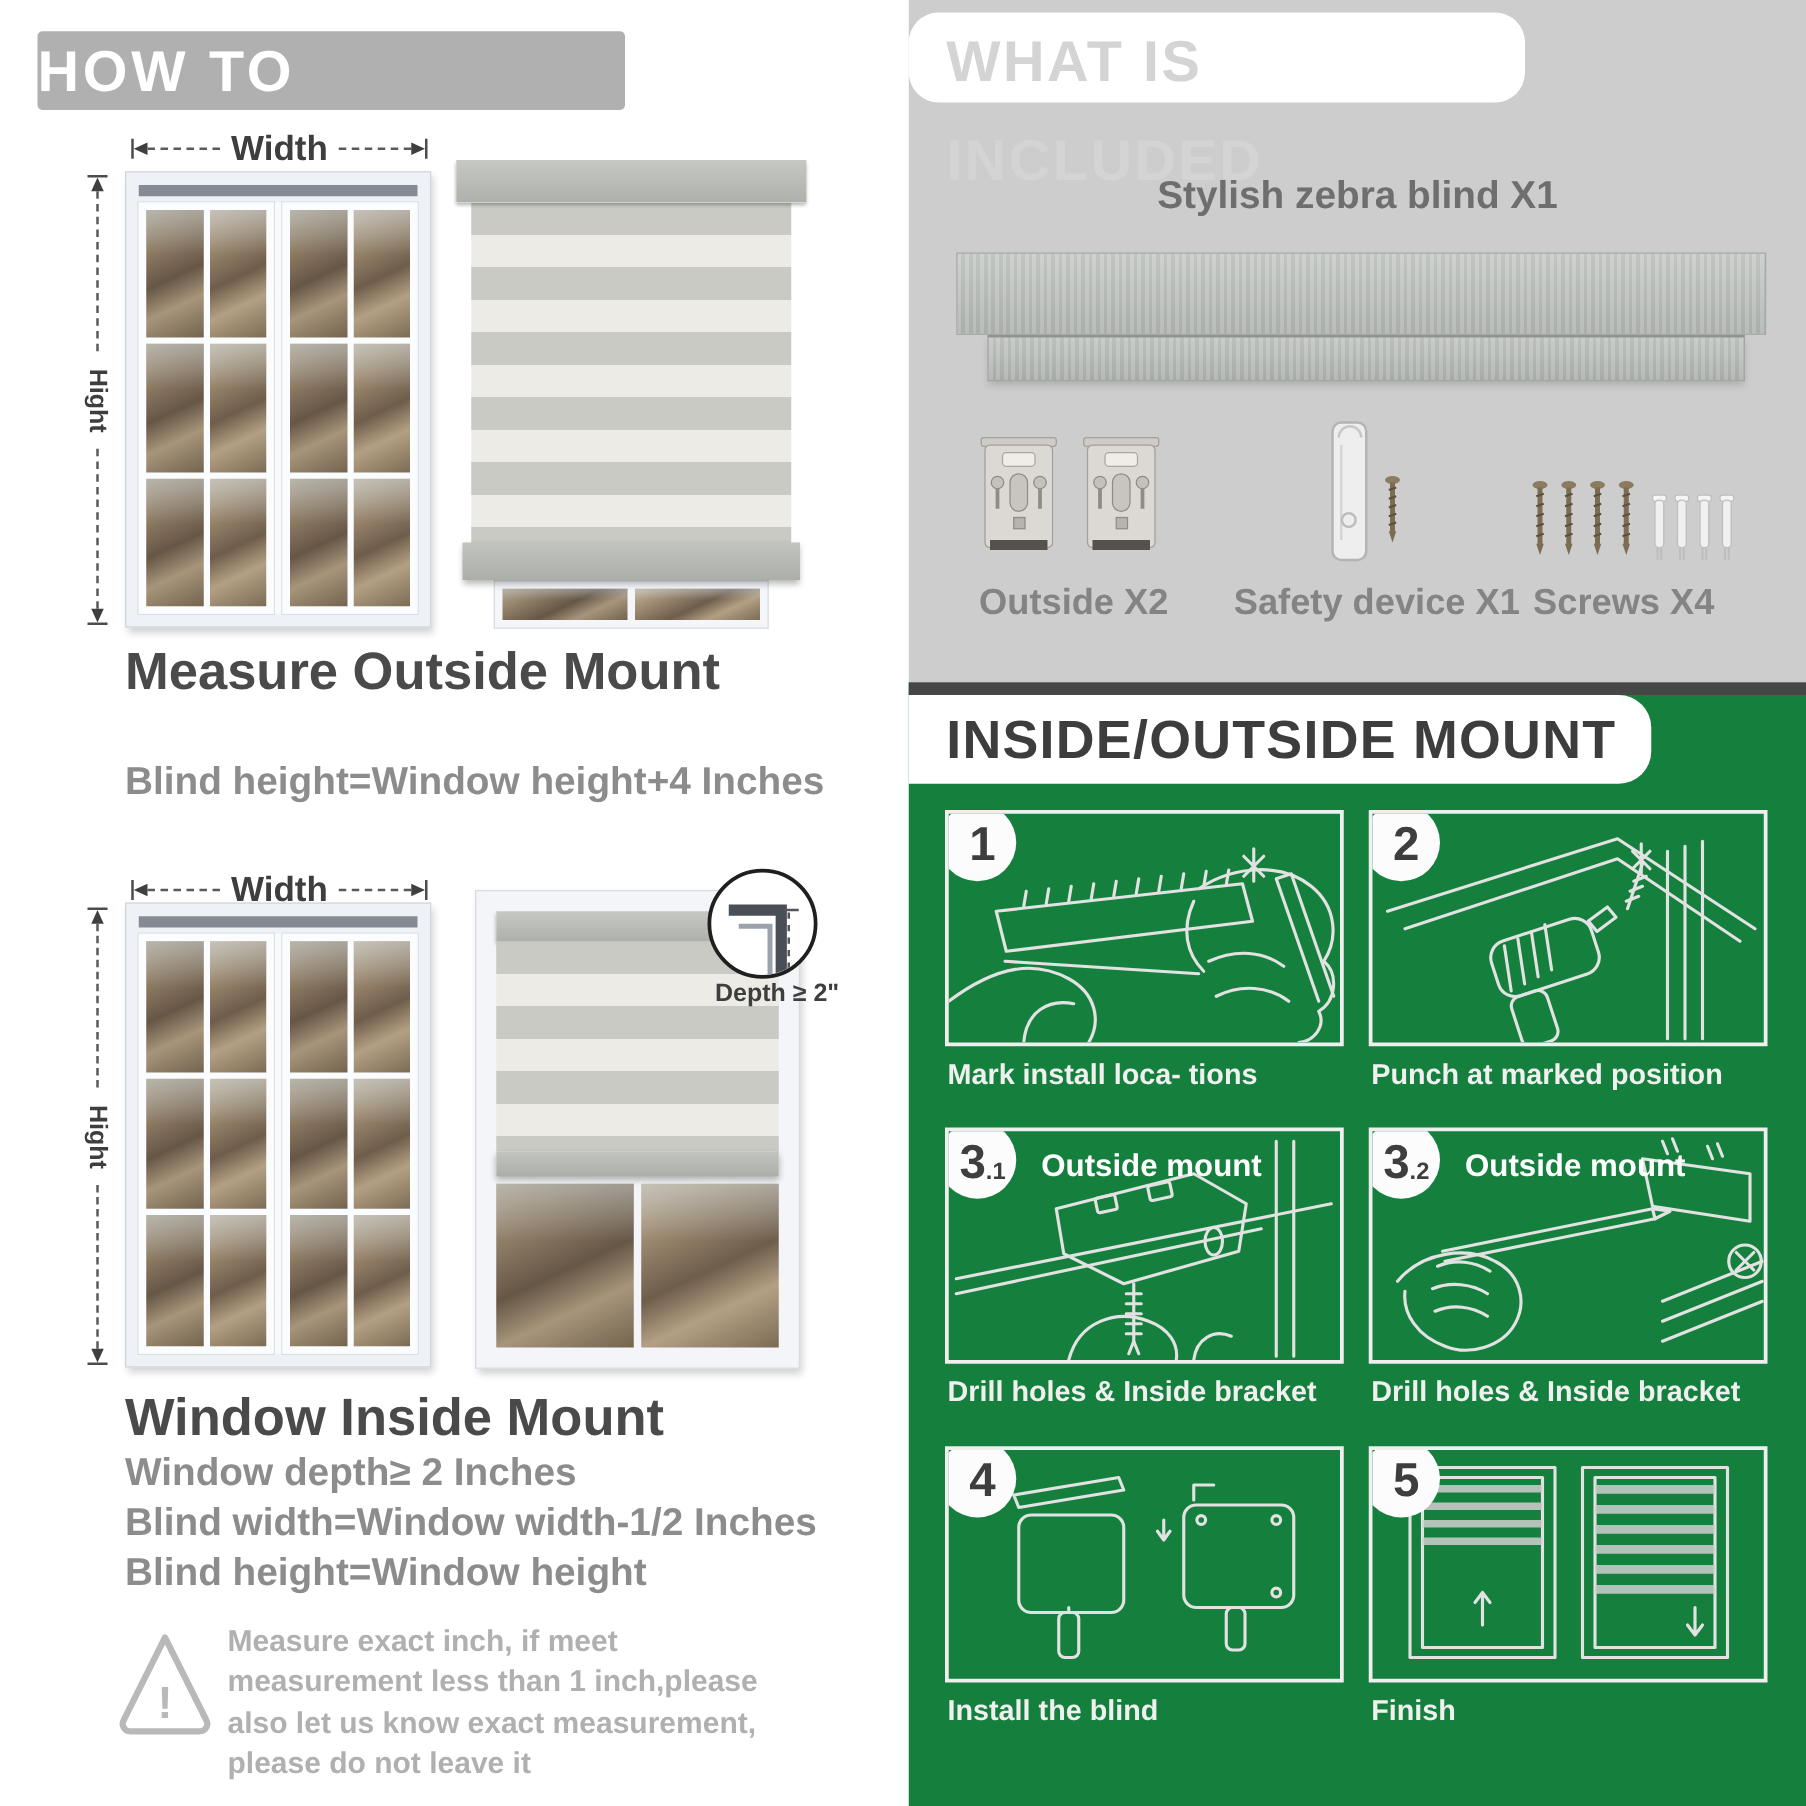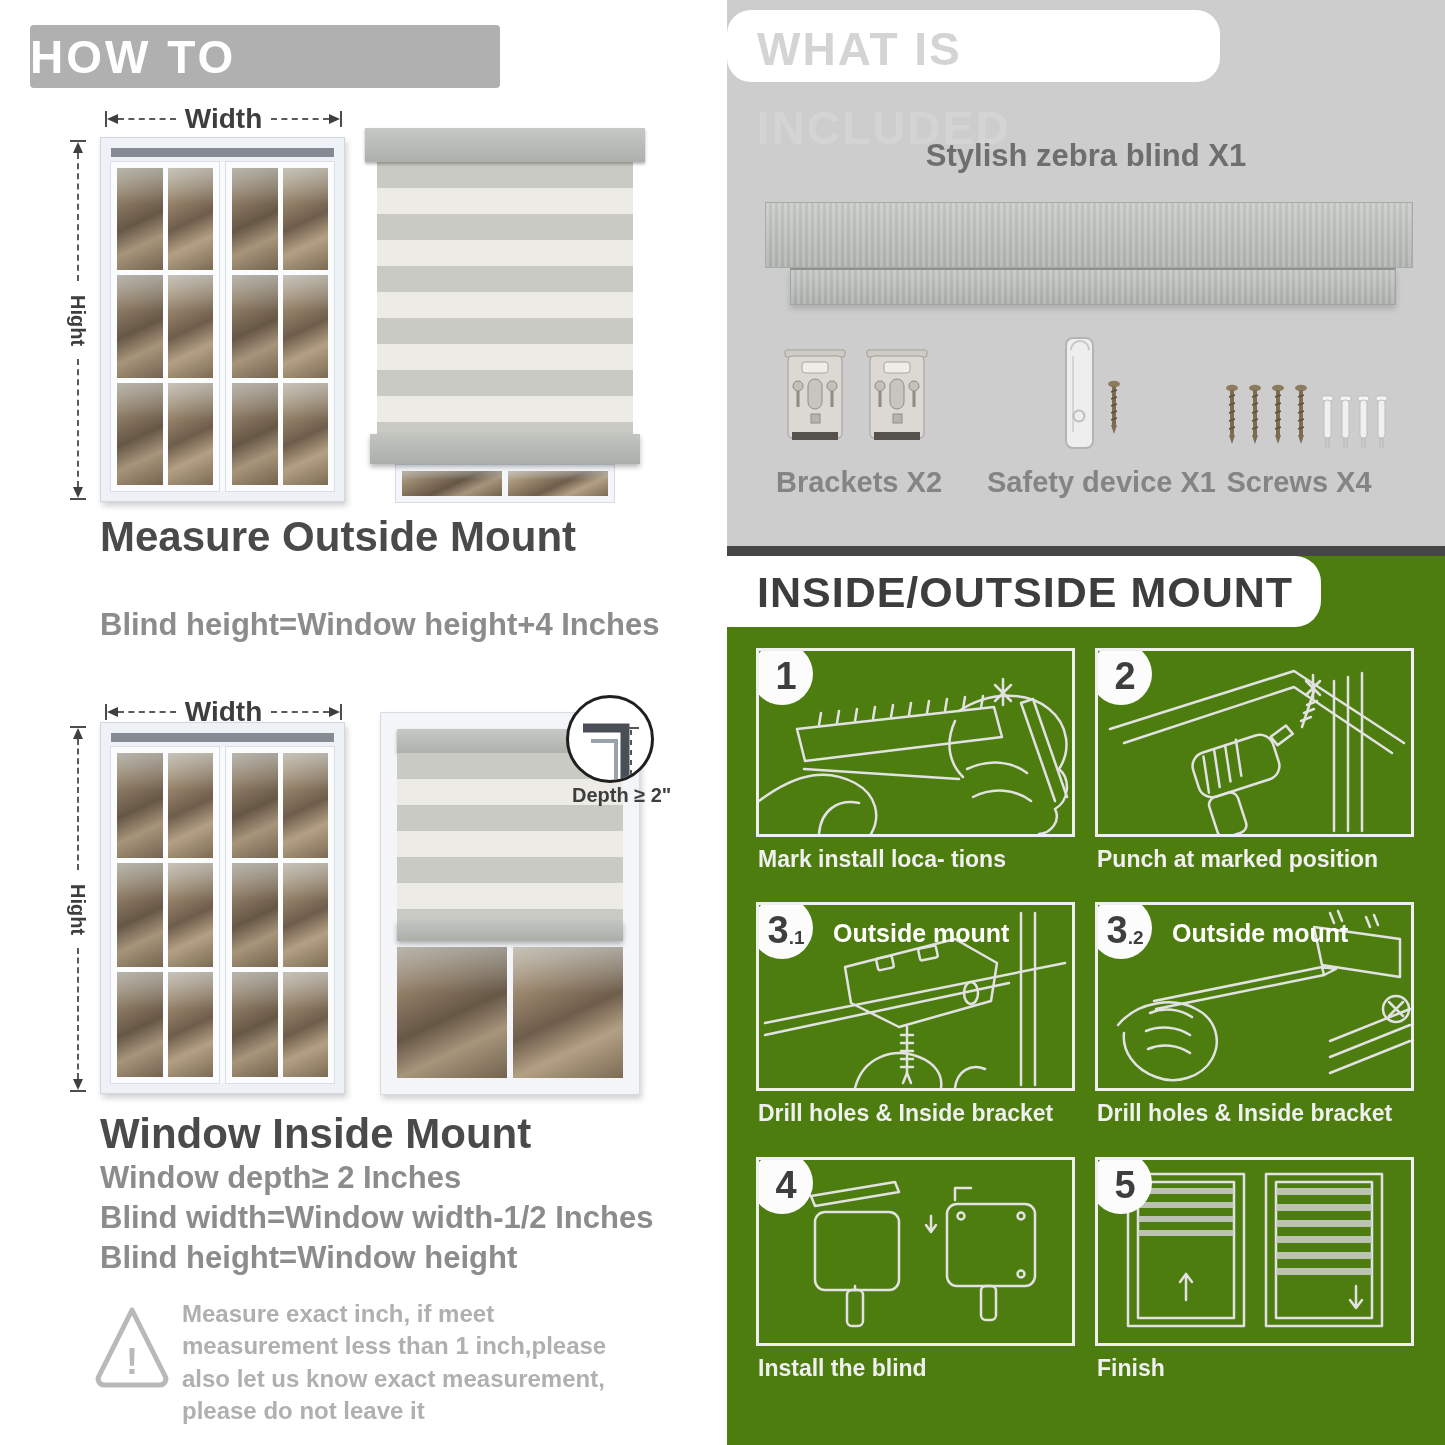--- a/index.html
+++ b/index.html
@@ -62,21 +62,21 @@
     background:repeating-linear-gradient(90deg,rgba(255,255,255,.10) 0 3px,rgba(0,0,0,.04) 3px 6px),
                linear-gradient(180deg,#c9cdc9,#b1b5b1);
     border:1px solid #a7aba7;box-sizing:border-box;}
   .bar-lip{left:63px;top:268px;width:606px;height:37px;
     background:repeating-linear-gradient(90deg,rgba(255,255,255,.10) 0 3px,rgba(0,0,0,.04) 3px 6px),
                linear-gradient(180deg,#c4c8c4,#aeb2ae);
     border:1px solid #a2a6a2;border-top:2px solid #8f938f;box-sizing:border-box;box-shadow:0 4px 6px rgba(0,0,0,.15);}
   .comp-label{top:466px;text-align:center;font-size:29px;font-weight:bold;color:#848484;white-space:nowrap;}
 
   
-  .right-dark{left:727px;top:546px;width:718px;height:899px;background:#4d7c0f;}
+  .right-dark{left:727px;top:546px;width:718px;height:899px;background:#15803d;}
   .dark-strip{left:0;top:0;width:100%;height:10px;background:#464646;}
   .mount-header{left:0;top:10px;width:594px;height:71px;background:#ffffff;border-radius:0 26px 26px 0;
     color:#3d3d3d;font-size:43px;font-weight:bold;letter-spacing:1px;line-height:72px;padding-left:30px;box-sizing:border-box;}
   .panel{position:absolute;width:319px;height:189px;border:3px solid #efefef;box-sizing:border-box;overflow:hidden;}
   .panel svg.lineart{position:absolute;inset:0;width:100%;height:100%;}
   .lineart path,.lineart rect,.lineart circle,.lineart ellipse,.lineart polyline
     {fill:none;stroke:#e2e2e2;stroke-width:2.5;stroke-linecap:round;stroke-linejoin:round;}
   .lineart .fillband{fill:#cfcfcf;stroke:none;opacity:.85;}
   .step-num{position:absolute;left:-8px;top:-8px;width:62px;height:62px;border-radius:50%;background:#fcfcfc;
     display:flex;align-items:center;justify-content:center;color:#3e3e3e;font-size:38px;font-weight:bold;
@@ -324,21 +324,21 @@
           <rect x="3" y="6" width="7" height="38" rx="3" fill="rgba(255,255,255,.7)" stroke="#bdbdbd"></rect>
           <path d="M5,44 V54 M8,44 V54" stroke="#bdbdbd" stroke-width="1.5"></path>
         </svg>
       <svg width="13" height="56" viewBox="0 0 13 56">
           <rect x="1" y="2" width="11" height="5" rx="2" fill="rgba(255,255,255,.8)" stroke="#bdbdbd"></rect>
           <rect x="3" y="6" width="7" height="38" rx="3" fill="rgba(255,255,255,.7)" stroke="#bdbdbd"></rect>
           <path d="M5,44 V54 M8,44 V54" stroke="#bdbdbd" stroke-width="1.5"></path>
         </svg>
     </div>
 
-    <div class="abs comp-label" style="left:22px;width:220px;">Brackets X2</div>
+    <div class="abs comp-label" style="left:22px;width:220px;">Outside X2</div>
     <div class="abs comp-label" style="left:260px;width:210px;">Safety device X1</div>
     <div class="abs comp-label" style="left:462px;width:220px;">Screws X4</div>
   </div>
 
   <div class="abs right-dark">
     <div class="abs dark-strip"></div>
     <div class="abs mount-header">INSIDE/OUTSIDE MOUNT</div>
 
     <div class="panel" style="left:29px;top:102px;">
       <svg class="lineart" viewBox="0 0 313 183" preserveAspectRatio="none">

